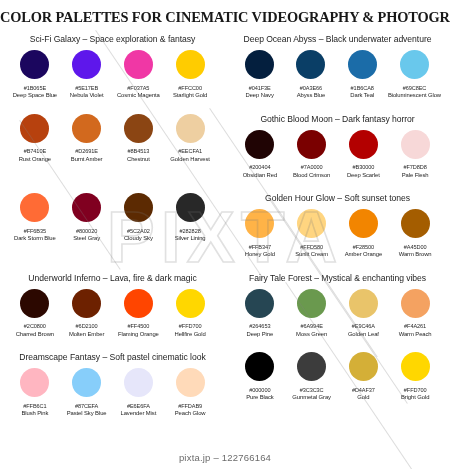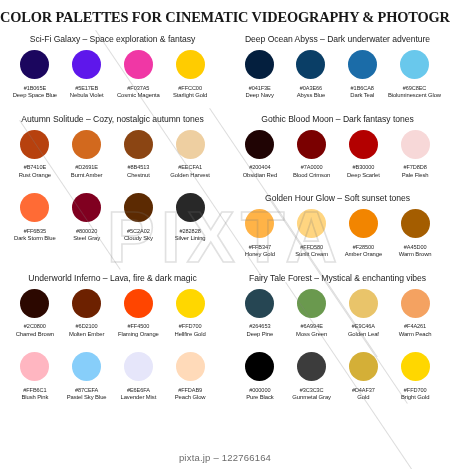--- a/index.html
+++ b/index.html
@@ -147,21 +147,21 @@
             <div class="cname">Cosmic Magenta</div>
           </div>
           <div class="swatch-cell">
             <div class="dot" style="background: rgb(255, 204, 0);"></div>
             <div class="hex">#FFCC00</div>
             <div class="cname">Starlight Gold</div>
           </div>
         </div>
       </div>
       <div class="palette">
-        <div class="pal-title">Deep Ocean Abyss – Dark underwater adventure</div>
+        <div class="pal-title">Deep Ocean Abyss – Black underwater adventure</div>
         <div class="swatch-row">
           <div class="swatch-cell">
             <div class="dot" style="background: rgb(4, 31, 62);"></div>
             <div class="hex">#041F3E</div>
             <div class="cname">Deep Navy</div>
           </div>
           <div class="swatch-cell">
             <div class="dot" style="background: rgb(10, 62, 102);"></div>
             <div class="hex">#0A3E66</div>
             <div class="cname">Abyss Blue</div>
@@ -172,21 +172,20 @@
             <div class="cname">Dark Teal</div>
           </div>
           <div class="swatch-cell">
             <div class="dot" style="background: rgb(105, 200, 236);"></div>
             <div class="hex">#69C8EC</div>
             <div class="cname">Bioluminescent Glow</div>
           </div>
         </div>
       </div>
       <div class="palette">
-        <div class="pal-title">Autumn Solitude – Cozy, nostalgic autumn tones</div>
         <div class="swatch-row">
           <div class="swatch-cell">
             <div class="dot" style="background: rgb(183, 65, 14);"></div>
             <div class="hex">#B7410E</div>
             <div class="cname">Rust Orange</div>
           </div>
           <div class="swatch-cell">
             <div class="dot" style="background: rgb(210, 105, 30);"></div>
             <div class="hex">#D2691E</div>
             <div class="cname">Burnt Amber</div>
@@ -197,21 +196,21 @@
             <div class="cname">Chestnut</div>
           </div>
           <div class="swatch-cell">
             <div class="dot" style="background: rgb(238, 207, 161);"></div>
             <div class="hex">#EECFA1</div>
             <div class="cname">Golden Harvest</div>
           </div>
         </div>
       </div>
       <div class="palette">
-        <div class="pal-title">Gothic Blood Moon – Dark fantasy tones</div>
+        <div class="pal-title">Gothic Blood Moon – Dark fantasy horror</div>
         <div class="swatch-row">
           <div class="swatch-cell">
             <div class="dot" style="background: rgb(32, 4, 4);"></div>
             <div class="hex">#200404</div>
             <div class="cname">Obsidian Red</div>
           </div>
           <div class="swatch-cell">
             <div class="dot" style="background: rgb(122, 0, 0);"></div>
             <div class="hex">#7A0000</div>
             <div class="cname">Blood Crimson</div>
@@ -321,20 +320,21 @@
             <div class="cname">Golden Leaf</div>
           </div>
           <div class="swatch-cell">
             <div class="dot" style="background: rgb(244, 162, 97);"></div>
             <div class="hex">#F4A261</div>
             <div class="cname">Warm Peach</div>
           </div>
         </div>
       </div>
       <div class="palette">
+        <div class="pal-title">Dreamscape Fantasy – Soft pastel cinematic look</div>
         <div class="swatch-row">
           <div class="swatch-cell">
             <div class="dot" style="background: rgb(255, 182, 193);"></div>
             <div class="hex">#FFB6C1</div>
             <div class="cname">Blush Pink</div>
           </div>
           <div class="swatch-cell">
             <div class="dot" style="background: rgb(135, 206, 250);"></div>
             <div class="hex">#87CEFA</div>
             <div class="cname">Pastel Sky Blue</div>

